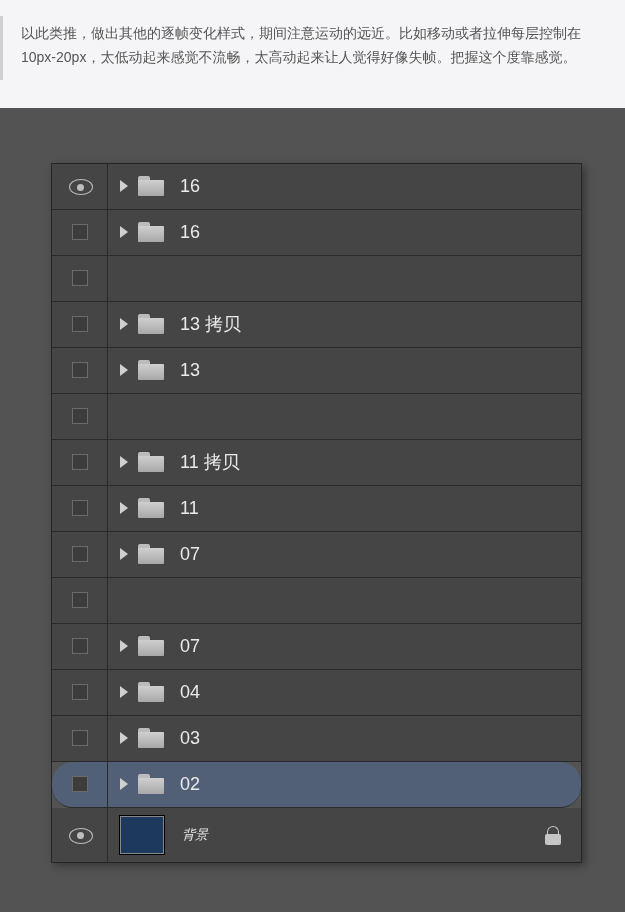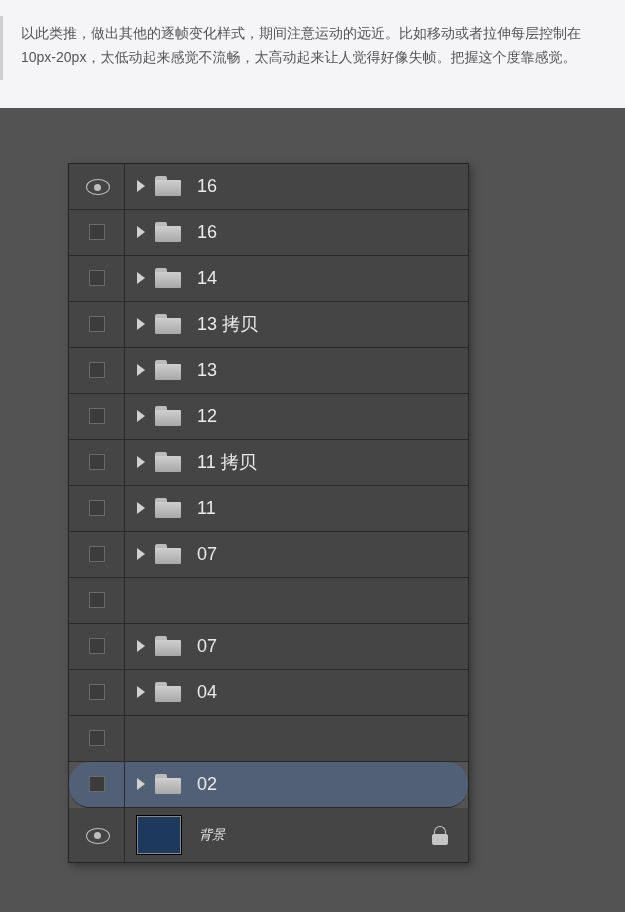--- a/index.html
+++ b/index.html
@@ -18,22 +18,22 @@
       border-left: 3px solid #d0d0d0;
       margin: 16px 0 28px 0;
     }
     .canvas {
       background: #535353;
       width: 625px;
       height: 830px;
       padding: 55px 0 0 0;
     }
     .panel {
-      width: 401px;
-      margin-left: 68px;
+      width: 531px;
+      margin-left: 51px;
       border: 1px solid #252525;
       box-shadow: 3px 3px 8px rgba(0,0,0,0.35);
     }
     .layer-row {
       display: flex;
       height: 46px;
       background: #454545;
       border-bottom: 1px solid #2a2a2a;
     }
     .layer-row.selected {
@@ -182,25 +182,20 @@
         <div class="content-cell">
           <div class="disclosure"></div>
           <div class="folder-icon"></div>
           <span class="layer-name">16</span>
         </div>
       </div>
       <div class="layer-row">
         <div class="vis-cell">
           <div class="empty-box"></div>
         </div>
-        <div class="content-cell">
-          <div class="disclosure"></div>
-          <div class="folder-icon"></div>
-          <span class="layer-name">14</span>
-        </div>
       </div>
       <div class="layer-row">
         <div class="vis-cell">
           <div class="empty-box"></div>
         </div>
         <div class="content-cell">
           <div class="disclosure"></div>
           <div class="folder-icon"></div>
           <span class="layer-name">13 拷贝</span>
         </div>
@@ -212,25 +207,20 @@
         <div class="content-cell">
           <div class="disclosure"></div>
           <div class="folder-icon"></div>
           <span class="layer-name">13</span>
         </div>
       </div>
       <div class="layer-row">
         <div class="vis-cell">
           <div class="empty-box"></div>
         </div>
-        <div class="content-cell">
-          <div class="disclosure"></div>
-          <div class="folder-icon"></div>
-          <span class="layer-name">12</span>
-        </div>
       </div>
       <div class="layer-row">
         <div class="vis-cell">
           <div class="empty-box"></div>
         </div>
         <div class="content-cell">
           <div class="disclosure"></div>
           <div class="folder-icon"></div>
           <span class="layer-name">11 拷贝</span>
         </div>
@@ -276,20 +266,25 @@
         </div>
         <div class="content-cell">
           <div class="disclosure"></div>
           <div class="folder-icon"></div>
           <span class="layer-name">04</span>
         </div>
       </div>
       <div class="layer-row">
         <div class="vis-cell">
           <div class="empty-box"></div>
+        </div>
+        <div class="content-cell">
+          <div class="disclosure"></div>
+          <div class="folder-icon"></div>
+          <span class="layer-name">03</span>
         </div>
       </div>
       <div class="layer-row selected">
         <div class="vis-cell">
           <div class="empty-box"></div>
         </div>
         <div class="content-cell">
           <div class="disclosure"></div>
           <div class="folder-icon"></div>
           <span class="layer-name">02</span>

